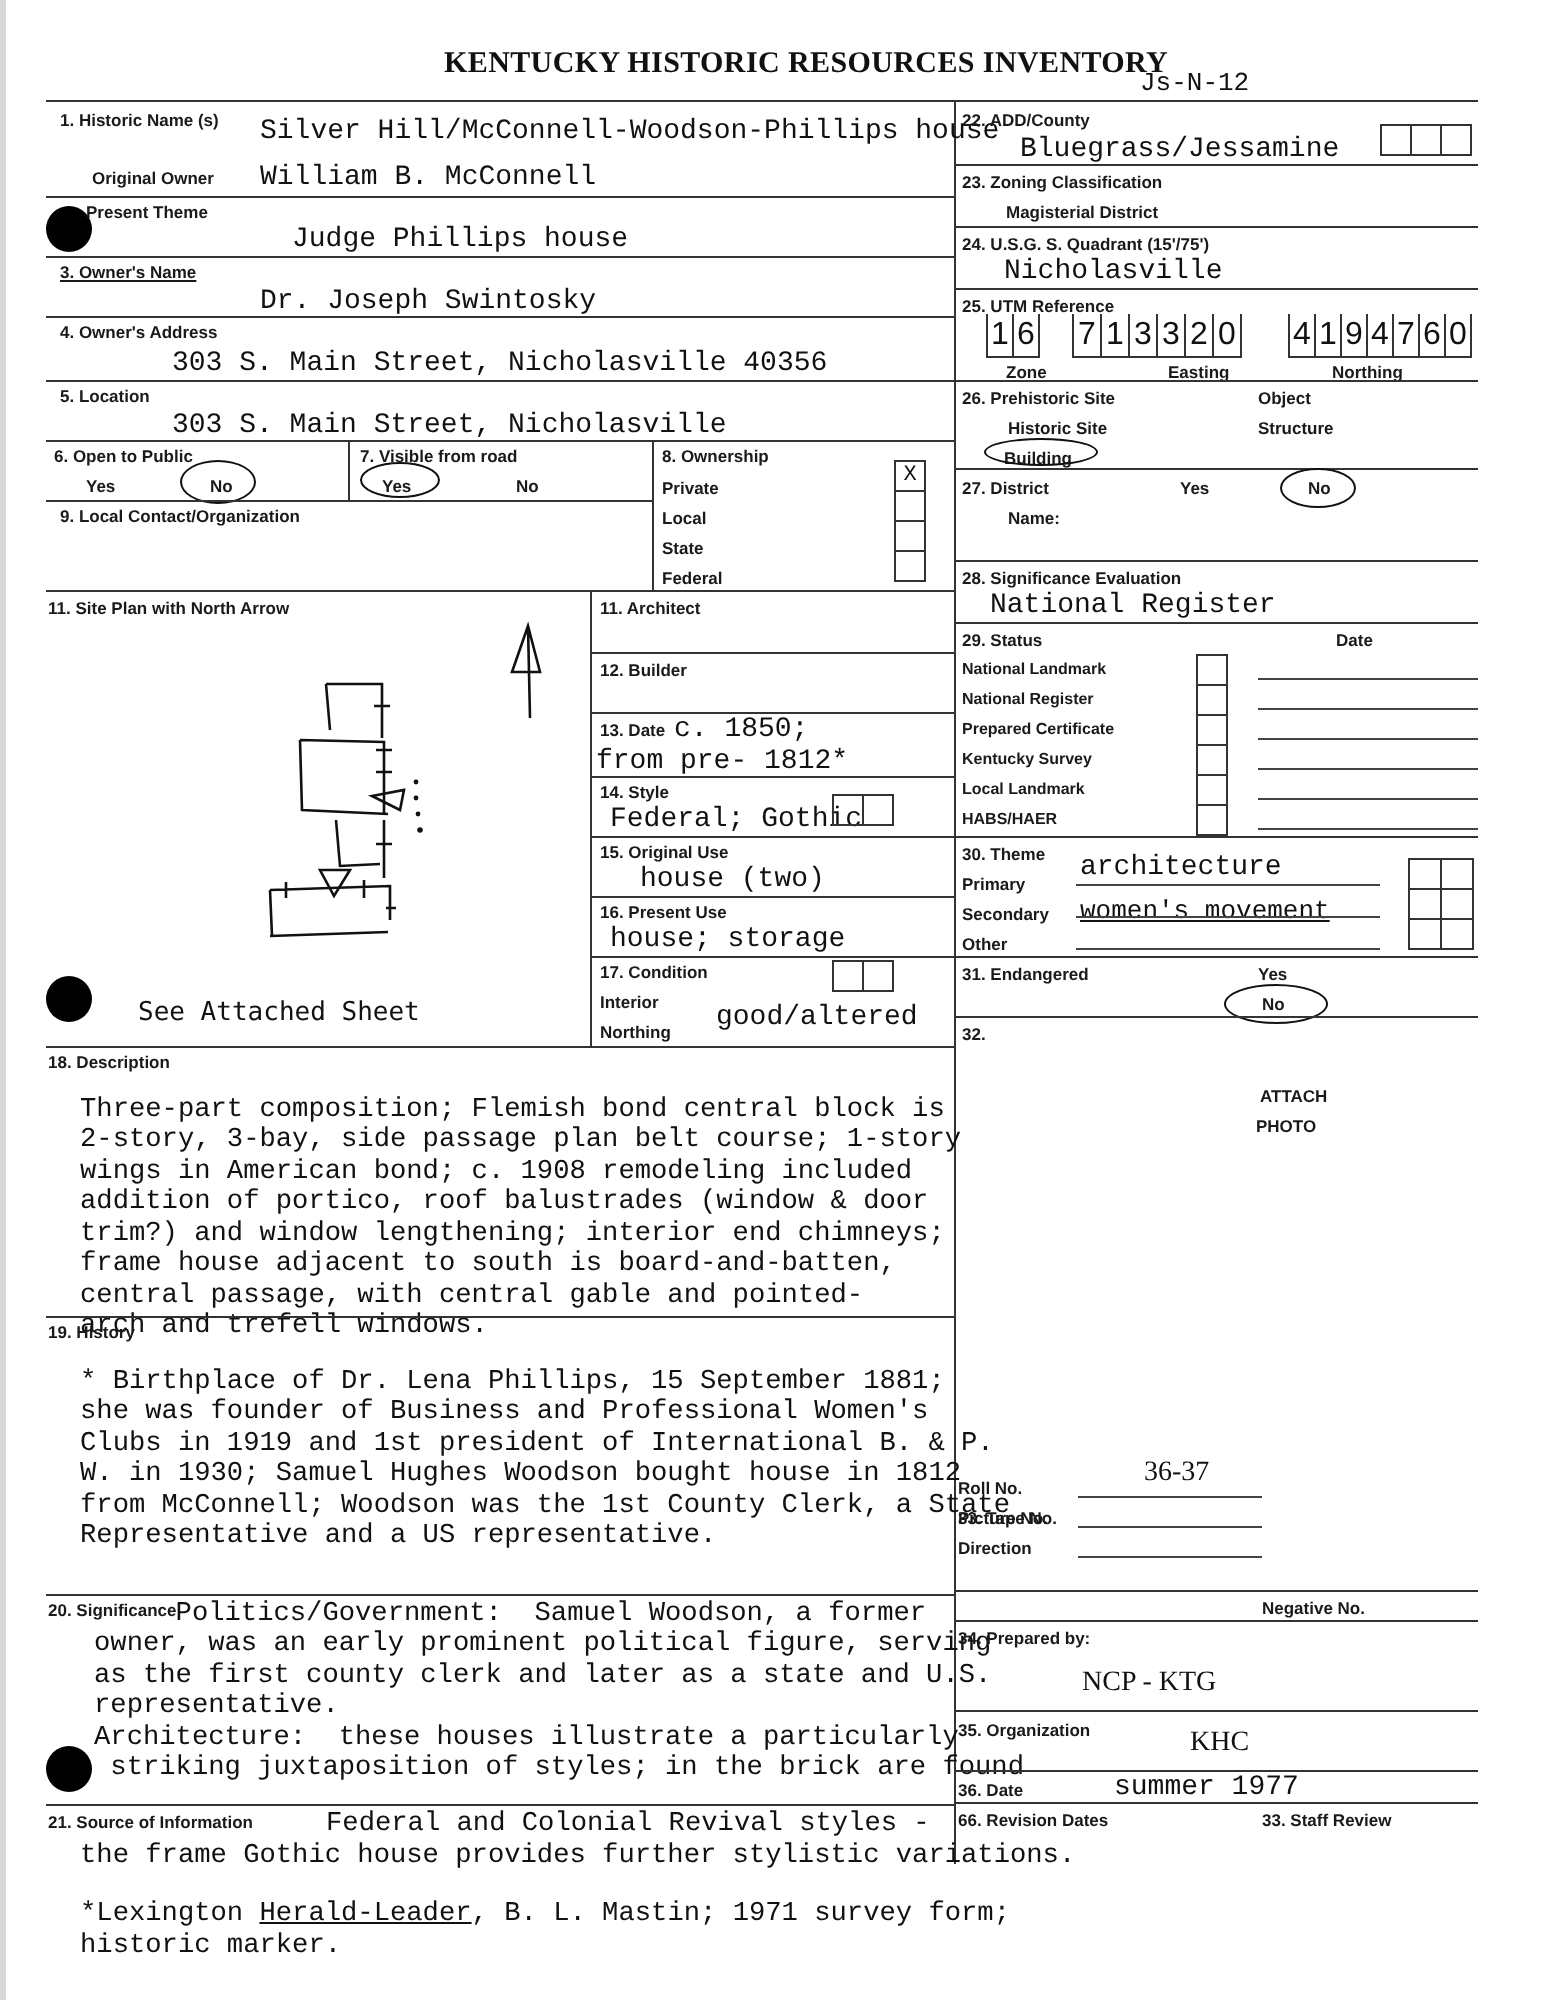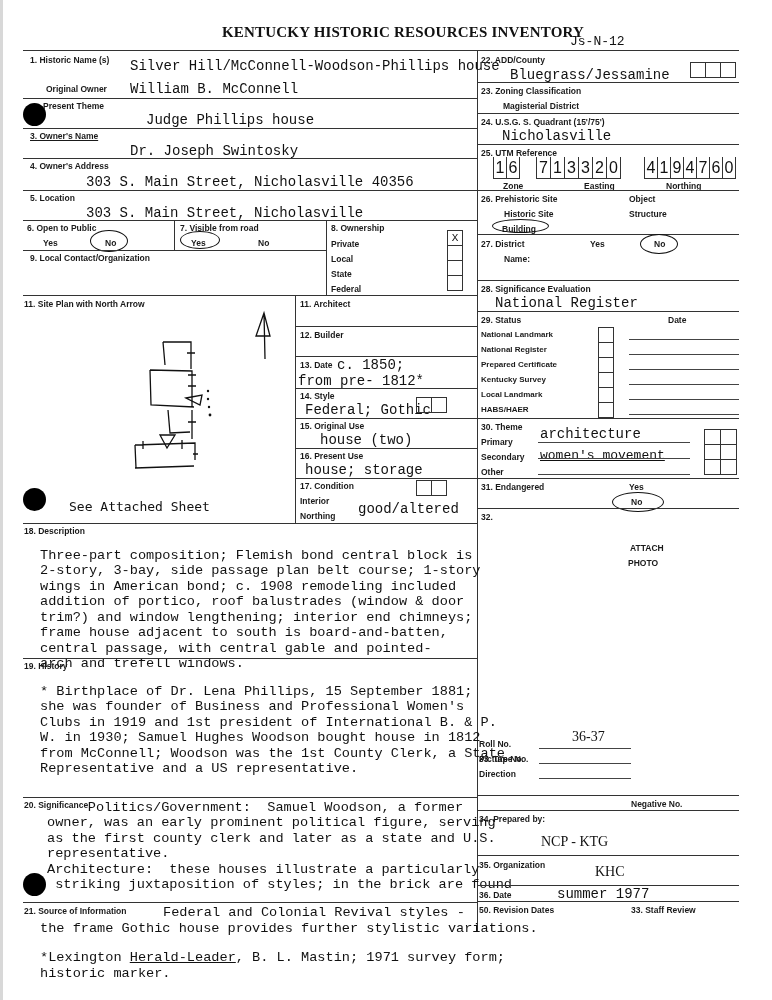--- a/index.html
+++ b/index.html
@@ -274,14 +274,14 @@
 <div class="hl" style="left:477px;top:855px;width:262px;"></div>
 
 <div class="lbl" style="left:479px;top:860px;">35. Organization</div>
 <div class="valser" style="left:595px;top:864px;">KHC</div>
 <div class="hl" style="left:477px;top:885px;width:262px;"></div>
 
 <div class="lbl" style="left:479px;top:890px;">36. Date</div>
 <div class="val" style="left:557px;top:886px;">summer 1977</div>
 <div class="hl" style="left:477px;top:901px;width:262px;"></div>
 
-<div class="lbl" style="left:479px;top:905px;">50. Revision Dates</div>
+<div class="lbl" style="left:479px;top:905px;">66. Revision Dates</div>
 <div class="lbl" style="left:631px;top:905px;">33. Staff Review</div>
 
 </body></html>

